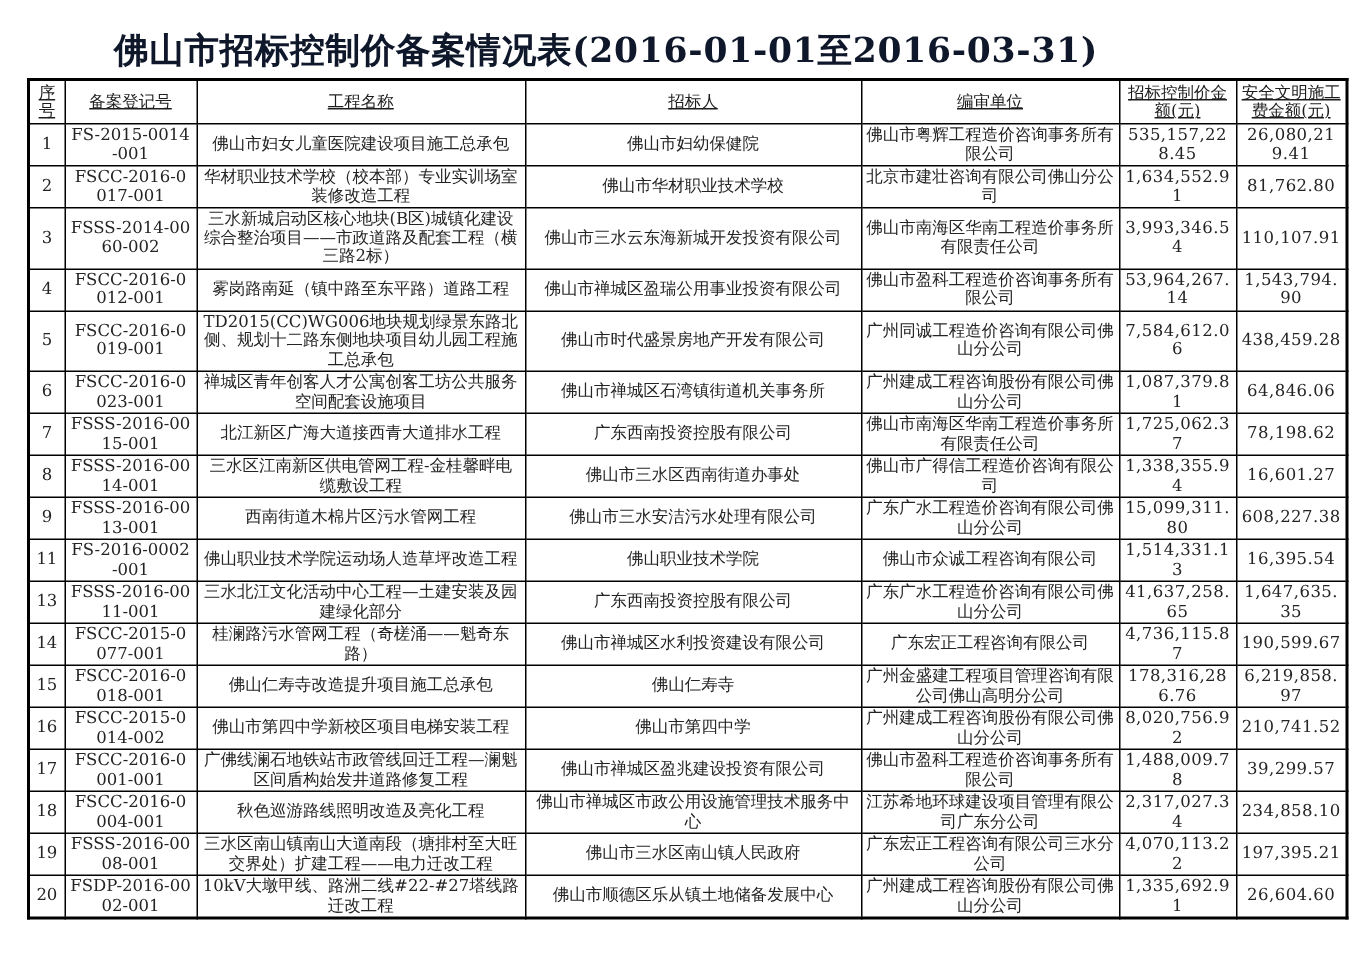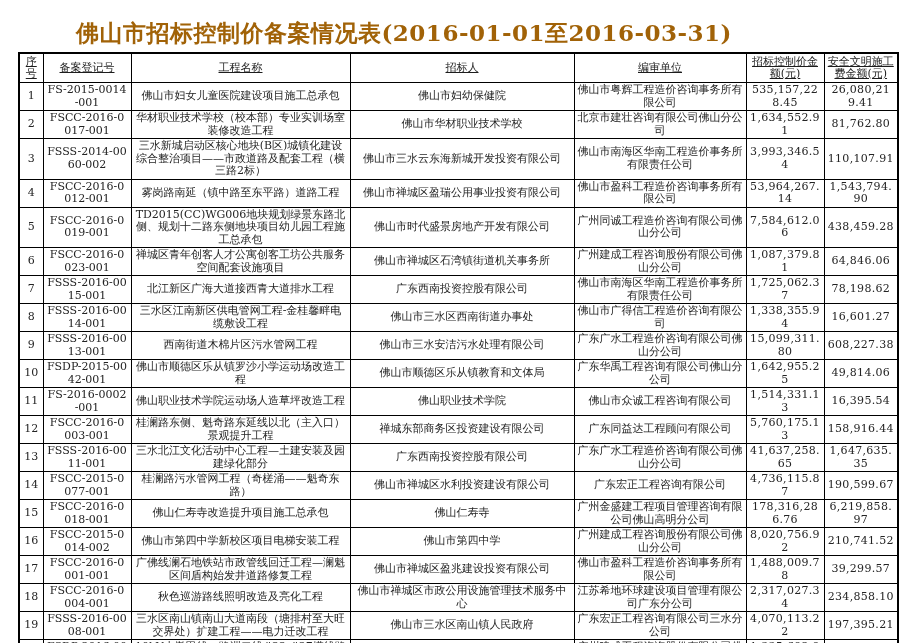--- a/index.html
+++ b/index.html
@@ -2,21 +2,21 @@
 <html><head>
 <meta charset="utf-8">
 <style>
   html,body{margin:0;padding:0;}
   body{
     width:910px;height:643px;background:#ffffff;position:relative;
     font-family:"DejaVu Serif","Liberation Serif",serif;color:#1d1d1d;
   }
   .page-title{
     position:absolute;top:18px;left:0;width:808px;text-align:center;
-    font-size:23px;font-weight:bold;letter-spacing:0.5px;color:#a16207;
+    font-size:23px;font-weight:bold;letter-spacing:0.5px;color:#0f172a;
   }
   table.record-table{
     position:absolute;left:18px;top:52px;width:879px;
     border-collapse:collapse;table-layout:fixed;
     border:2px solid #000;
   }
   .record-table th,.record-table td{
     border:1px solid #000;
     font-size:11px;line-height:12.5px;
     padding:1px 3px;
@@ -142,49 +142,31 @@
   <tr>
     <td class="c-center">9</td>
     <td class="c-center">FSSS-2016-0013-001</td>
     <td class="c-left">西南街道木棉片区污水管网工程</td>
     <td class="c-left">佛山市三水安洁污水处理有限公司</td>
     <td class="c-left">广东广水工程造价咨询有限公司佛山分公司</td>
     <td class="c-center num">15,099,311.80</td>
     <td class="c-center num">608,227.38</td>
   </tr>
 
-  <tr>
-    <td class="c-center">10</td>
-    <td class="c-center">FSDP-2015-0042-001</td>
-    <td class="c-left">佛山市顺德区乐从镇罗沙小学运动场改造工程</td>
-    <td class="c-left">佛山市顺德区乐从镇教育和文体局</td>
-    <td class="c-left">广东华禹工程咨询有限公司佛山分公司</td>
-    <td class="c-center num">1,642,955.25</td>
-    <td class="c-center num">49,814.06</td>
-  </tr>
 
   <tr>
     <td class="c-center">11</td>
     <td class="c-center">FS-2016-0002-001</td>
     <td class="c-left">佛山职业技术学院运动场人造草坪改造工程</td>
     <td class="c-left">佛山职业技术学院</td>
     <td class="c-left">佛山市众诚工程咨询有限公司</td>
     <td class="c-center num">1,514,331.13</td>
     <td class="c-center num">16,395.54</td>
   </tr>
 
-  <tr>
-    <td class="c-center">12</td>
-    <td class="c-center">FSCC-2016-0003-001</td>
-    <td class="c-left">桂澜路东侧、魁奇路东延线以北（主入口）景观提升工程</td>
-    <td class="c-left">禅城东部商务区投资建设有限公司</td>
-    <td class="c-left">广东同益达工程顾问有限公司</td>
-    <td class="c-center num">5,760,175.13</td>
-    <td class="c-center num">158,916.44</td>
-  </tr>
 
   <tr>
     <td class="c-center">13</td>
     <td class="c-center">FSSS-2016-0011-001</td>
     <td class="c-left">三水北江文化活动中心工程—土建安装及园建绿化部分</td>
     <td class="c-left">广东西南投资控股有限公司</td>
     <td class="c-left">广东广水工程造价咨询有限公司佛山分公司</td>
     <td class="c-center num">41,637,258.65</td>
     <td class="c-center num">1,647,635.35</td>
   </tr>

